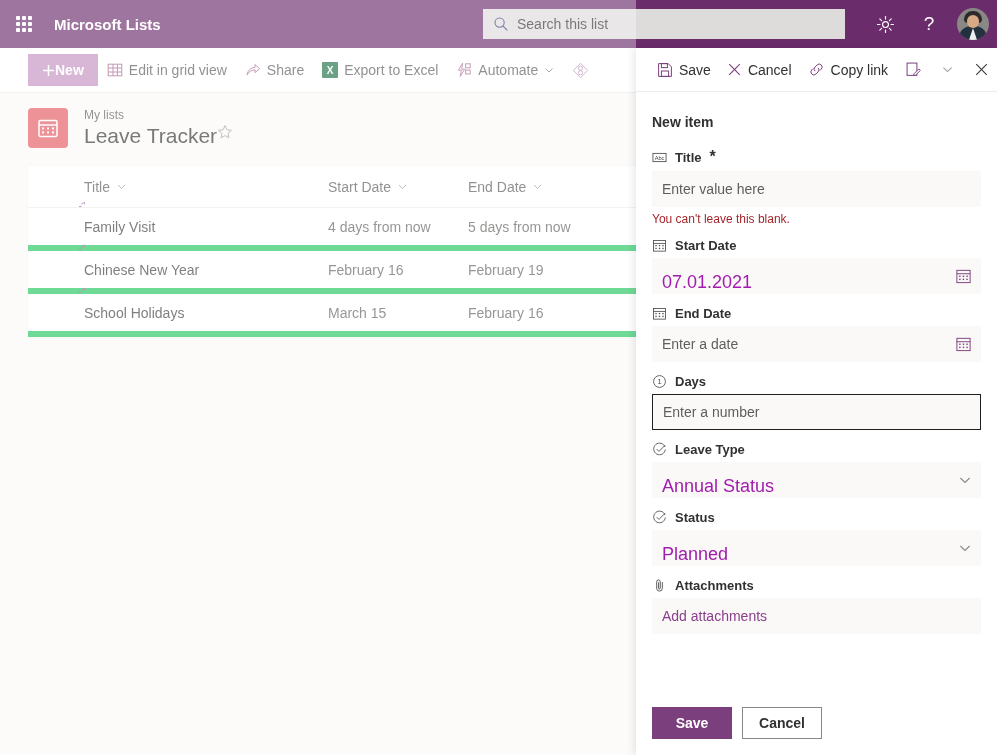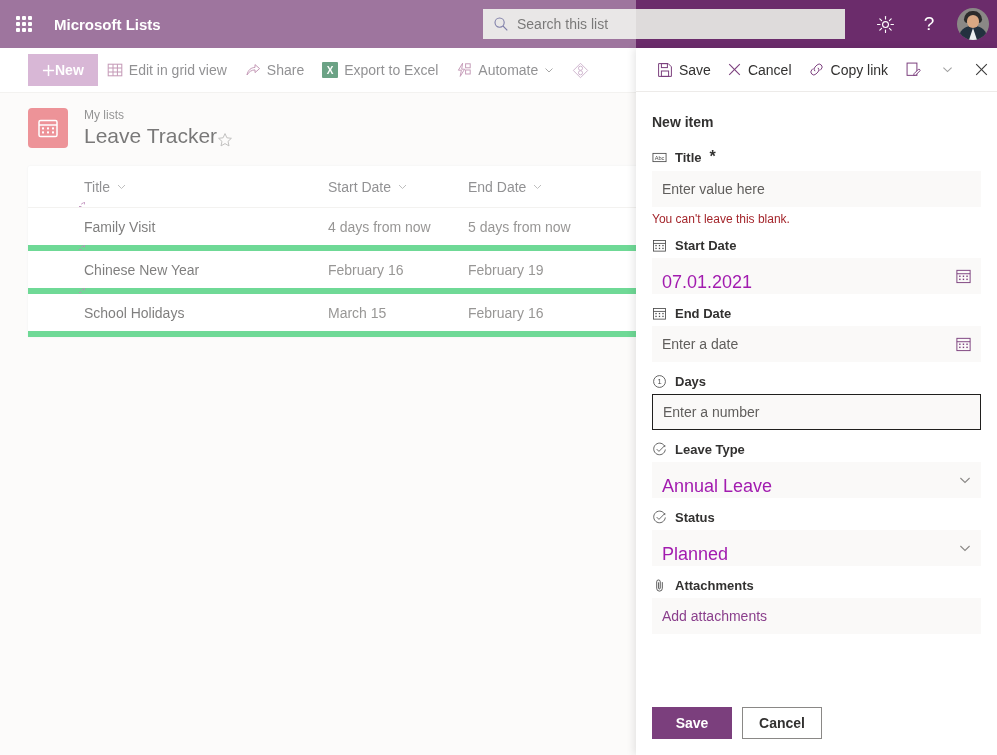--- a/index.html
+++ b/index.html
@@ -80,21 +80,21 @@
 
   
   .content { position: absolute; top: 93px; left: 0; width: 997px; height: 662px; background: #faf9f8; }
   .list-head { display: flex; align-items: center; padding: 14px 0 0 28px; }
   .list-icon {
     width: 40px; height: 40px; border-radius: 4px; background: #e35a62;
     display: flex; align-items: center; justify-content: center; flex: 0 0 40px;
   }
   .list-titles { margin-left: 16px; }
   .crumb { font-size: 12px; color: #5a5a5a; line-height: 16px; cursor: pointer; }
-  .list-title-row { display: flex; align-items: flex-end; margin-top: 1px; }
+  .list-title-row { display: flex; align-items: flex-start; margin-top: 1px; }
   .list-title { font-size: 21px; color: #323130; font-weight: normal; }
   .star { width: 16px; height: 16px; cursor: pointer; }
 
   .table-card {
     margin: 18px 0 0 28px; width: 880px; background: #ffffff;
     border-radius: 2px 2px 0 0; box-shadow: 0 0 2px rgba(0,0,0,0.08);
   }
   .thead { display: flex; height: 42px; align-items: center; border-bottom: 1px solid #edebe9; }
   .th {
     font-size: 14px; color: #57575a; display: flex; align-items: center; gap: 6px;
@@ -554,21 +554,21 @@
         <div class="flabel">
           <span>
             <svg width="15" height="15" viewBox="0 0 16 16">
               <path d="M13.9 5.4 A6.2 6.2 0 1 0 14.2 8" fill="none" stroke="#4a4a4a" stroke-width="0.9"></path>
               <polyline points="5,7.6 7.4,10 14,3.4" fill="none" stroke="#4a4a4a" stroke-width="0.9"></polyline>
             </svg>
           </span>
           <span class="ftext">Leave Type</span>
         </div>
         <div class="fbox select">
-          <span class="val">Annual Leave</span>
+          <span class="val">Annual Status</span>
           <span class="right-ico">
             <svg width="14" height="14" viewBox="0 0 14 14">
               <polyline points="2.4,5 7,9.4 11.6,5" fill="none" stroke="#8a8886" stroke-width="1.1"></polyline>
             </svg>
           </span>
         </div>
       </div>
 
       <div class="field">
         <div class="flabel">

